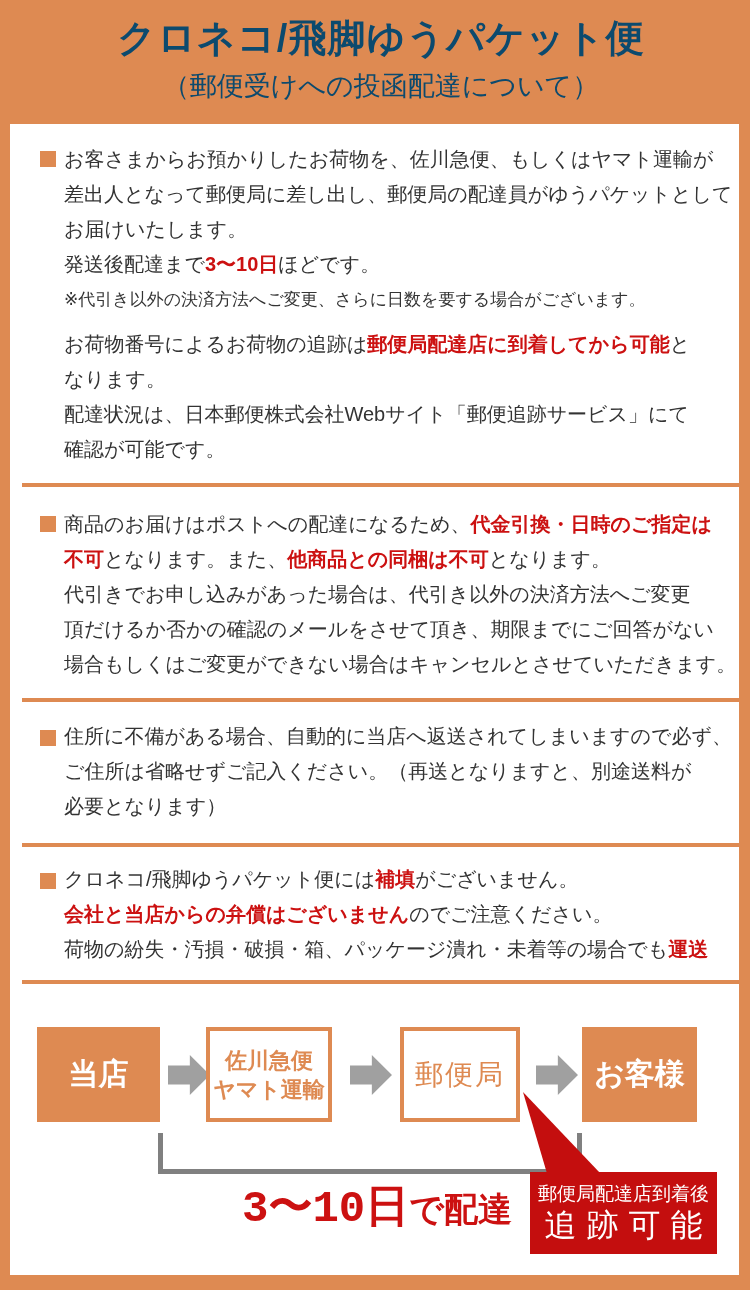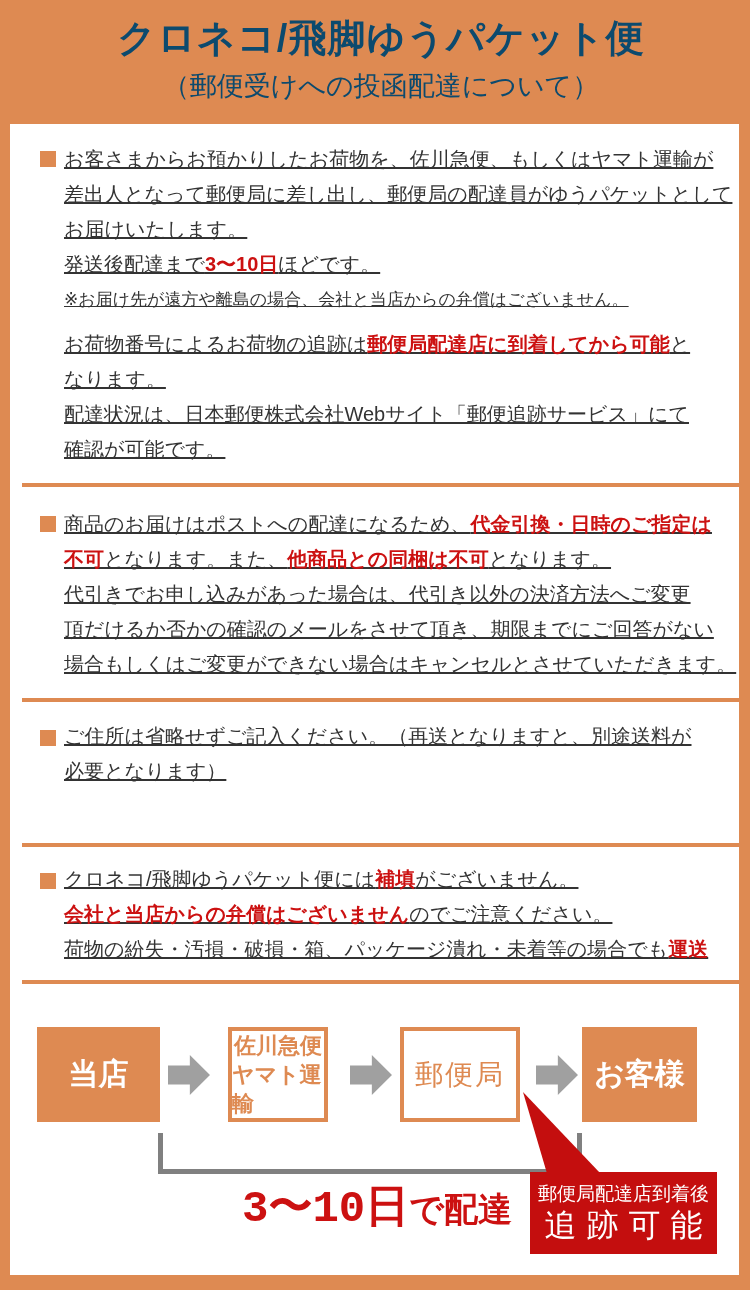--- a/index.html
+++ b/index.html
@@ -7,21 +7,21 @@
        font-family:"Liberation Sans","DejaVu Sans",sans-serif;overflow:hidden;}
   
   .banner{position:absolute;left:6px;top:0;width:750px;height:124px;background:#DE8A52;color:#0c4a6e;text-align:center;}
   .title{position:absolute;left:0;top:14px;width:750px;font-size:38px;font-weight:bold;line-height:48px;letter-spacing:1px;}
   .subtitle{position:absolute;left:0;top:66px;width:750px;font-size:27px;font-weight:normal;line-height:40px;}
   
   .content{position:absolute;left:10px;top:124px;width:729px;height:1151px;background:#ffffff;}
   
   .bullet{position:absolute;left:40px;width:16px;height:16px;background:#DE8A52;}
   .tblock{position:absolute;left:64px;color:#333333;font-size:20px;}
-  .line{white-space:nowrap;height:35px;line-height:35px;text-decoration:underline;}
+  .line{white-space:nowrap;height:35px;line-height:35px;}
   .line.small{font-size:17px;}
   .red{color:#CC1111;font-weight:bold;}
   .divider{position:absolute;left:22px;width:717px;height:4px;background:#DE8A52;}
   
   .fnode{position:absolute;top:1027px;height:95px;box-sizing:border-box;display:flex;
          flex-direction:column;align-items:center;justify-content:center;text-align:left;}
   .fnode.filled{background:#DE8A52;color:#fff;font-weight:bold;font-size:30px;}
   .fnode.outline{background:#fff;border:4px solid #DE8A52;color:#DE8A52;}
   .fnode .two{font-size:22px;font-weight:bold;line-height:29px;}
   .fnode .one{font-size:28px;letter-spacing:2px;}
@@ -47,21 +47,21 @@
 </header>
 
 <div class="content"></div>
 
 <div class="bullet" style="top:151px"></div>
 <div class="tblock" style="top:142px">
   <div class="line"><span>お客さまからお預かりしたお荷物を、佐川急便、もしくはヤマト運輸が</span></div>
   <div class="line"><span>差出人となって郵便局に差し出し、郵便局の配達員がゆうパケットとして</span></div>
   <div class="line"><span>お届けいたします。</span></div>
   <div class="line"><span>発送後配達まで</span><span class="red">3〜10日</span><span>ほどです。</span></div>
-  <div class="line small"><span>※お届け先が遠方や離島の場合、会社と当店からの弁償はございません。</span></div>
+  <div class="line small"><span>※代引き以外の決済方法へご変更、さらに日数を要する場合がございます。</span></div>
 </div>
 <div class="tblock" style="top:327px">
   <div class="line"><span>お荷物番号によるお荷物の追跡は</span><span class="red">郵便局配達店に到着してから可能</span><span>と</span></div>
   <div class="line"><span>なります。</span></div>
   <div class="line"><span>配達状況は、日本郵便株式会社Webサイト「郵便追跡サービス」にて</span></div>
   <div class="line"><span>確認が可能です。</span></div>
 </div>
 
 <div class="divider" style="top:483px"></div>
 
@@ -71,40 +71,41 @@
   <div class="line"><span class="red">不可</span><span>となります。また、</span><span class="red">他商品との同梱は不可</span><span>となります。</span></div>
   <div class="line"><span>代引きでお申し込みがあった場合は、代引き以外の決済方法へご変更</span></div>
   <div class="line"><span>頂だけるか否かの確認のメールをさせて頂き、期限までにご回答がない</span></div>
   <div class="line"><span>場合もしくはご変更ができない場合はキャンセルとさせていただきます。</span></div>
 </div>
 
 <div class="divider" style="top:698px"></div>
 
 <div class="bullet" style="top:730px"></div>
 <div class="tblock" style="top:719px">
+  <div class="line"><span>住所に不備がある場合、自動的に当店へ返送されてしまいますので必ず、</span></div>
   <div class="line"><span>ご住所は省略せずご記入ください。（再送となりますと、別途送料が</span></div>
   <div class="line"><span>必要となります）</span></div>
 </div>
 
 <div class="divider" style="top:843px"></div>
 
 <div class="bullet" style="top:873px"></div>
 <div class="tblock" style="top:862px">
   <div class="line"><span>クロネコ/飛脚ゆうパケット便には</span><span class="red">補填</span><span>がございません。</span></div>
   <div class="line"><span class="red">会社と当店からの弁償はございません</span><span>のでご注意ください。</span></div>
   <div class="line"><span>荷物の紛失・汚損・破損・箱、パッケージ潰れ・未着等の場合でも</span><span class="red">運送</span></div>
 </div>
 
 <div class="divider" style="top:980px"></div>
 
 <div class="fnode filled" style="left:37px;width:123px">
   <span>当店</span>
 </div>
 <div class="farrow" style="left:168px"></div>
-<div class="fnode outline" style="left:228px;width:100px">
+<div class="fnode outline" style="left:206px;width:126px">
   <span class="two">佐川急便</span>
   <span class="two">ヤマト運輸</span>
 </div>
 <div class="farrow" style="left:350px"></div>
 <div class="fnode outline" style="left:400px;width:120px">
   <span class="one">郵便局</span>
 </div>
 <div class="farrow" style="left:536px"></div>
 <div class="fnode filled" style="left:582px;width:115px">
   <span>お客様</span>

